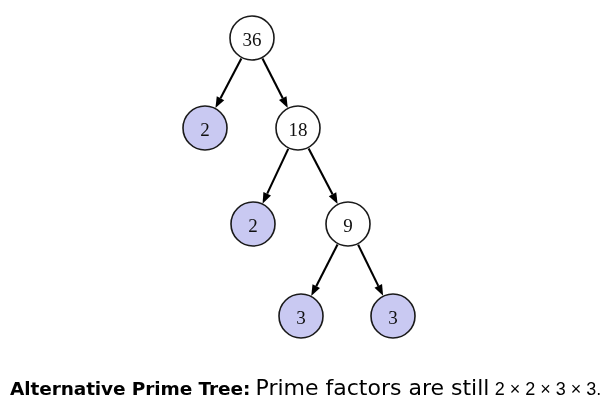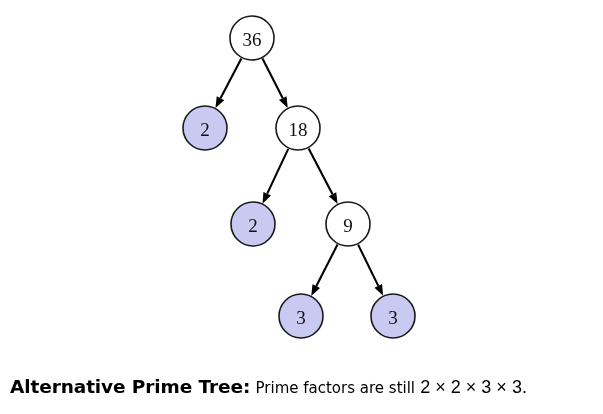--- a/index.html
+++ b/index.html
@@ -53,21 +53,21 @@
   }
   #caption .cap-strong {
     font-family: "DejaVu Sans", sans-serif;
     font-weight: bold;
     font-size: 18.5px;
     letter-spacing: -0.1px;
   }
   #caption .cap-normal {
     font-family: "DejaVu Sans", sans-serif;
     font-weight: normal;
-    font-size: 15px;
+    font-size: 22px;
   }
   #caption .cap-math {
     font-family: Liberation Sans, sans-serif;
     font-weight: normal;
     font-size: 18px;
     margin-top: 24px;
   }
 </style>
 </head>
 <body>

